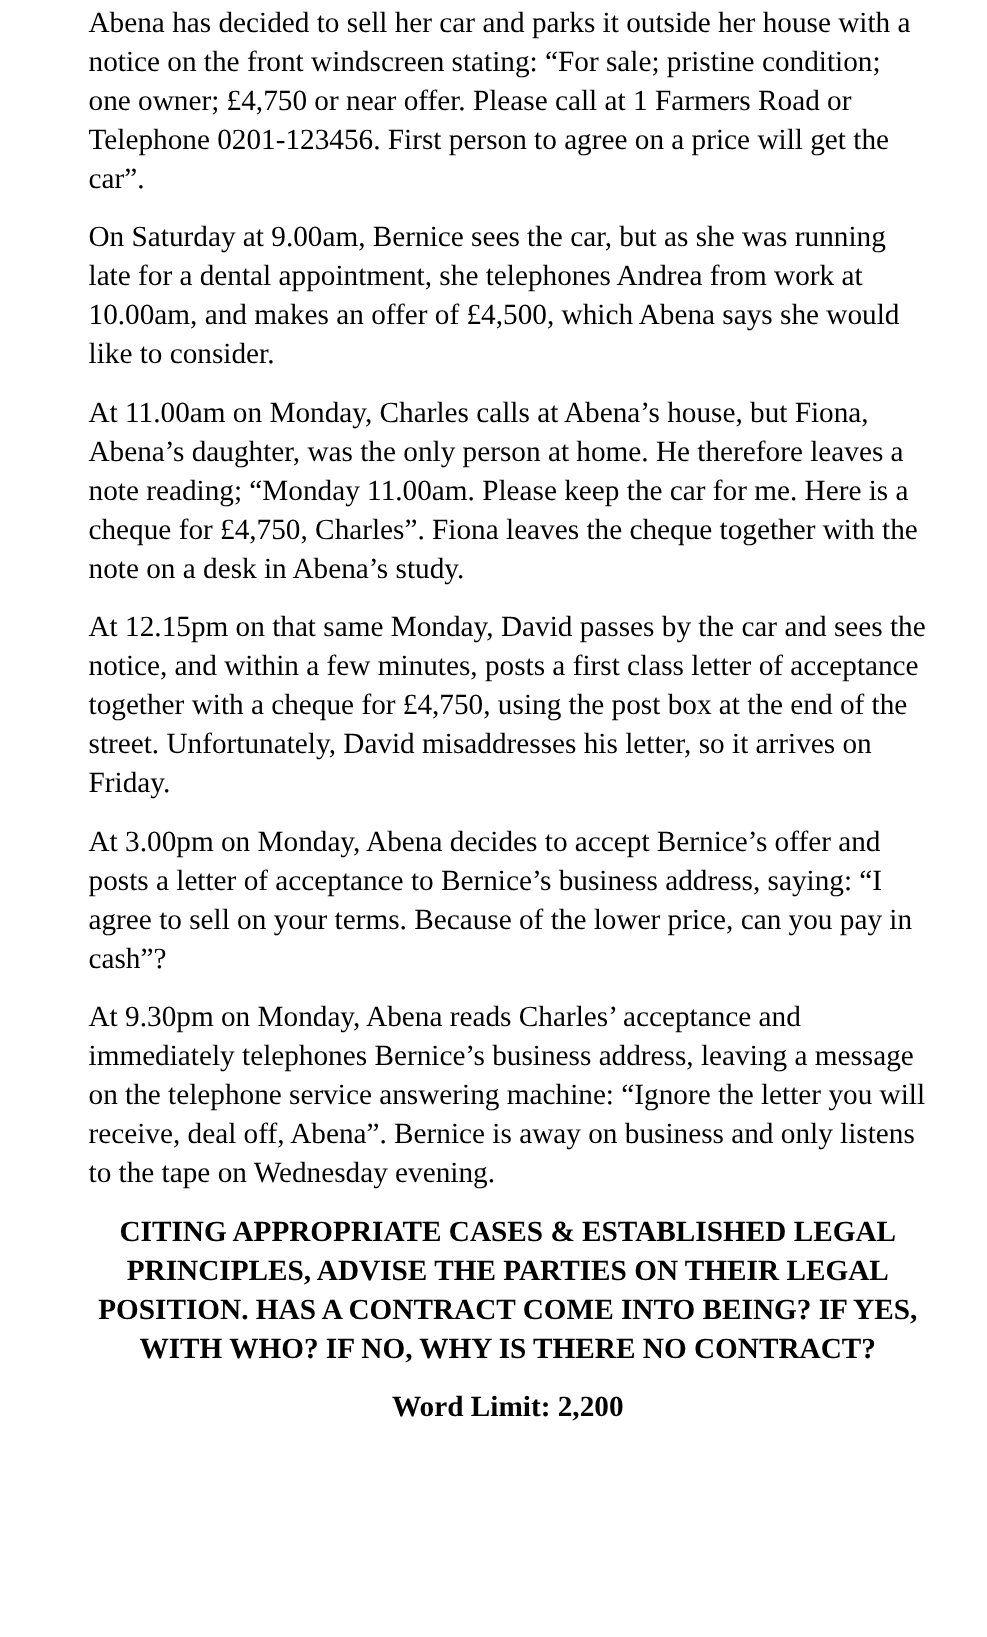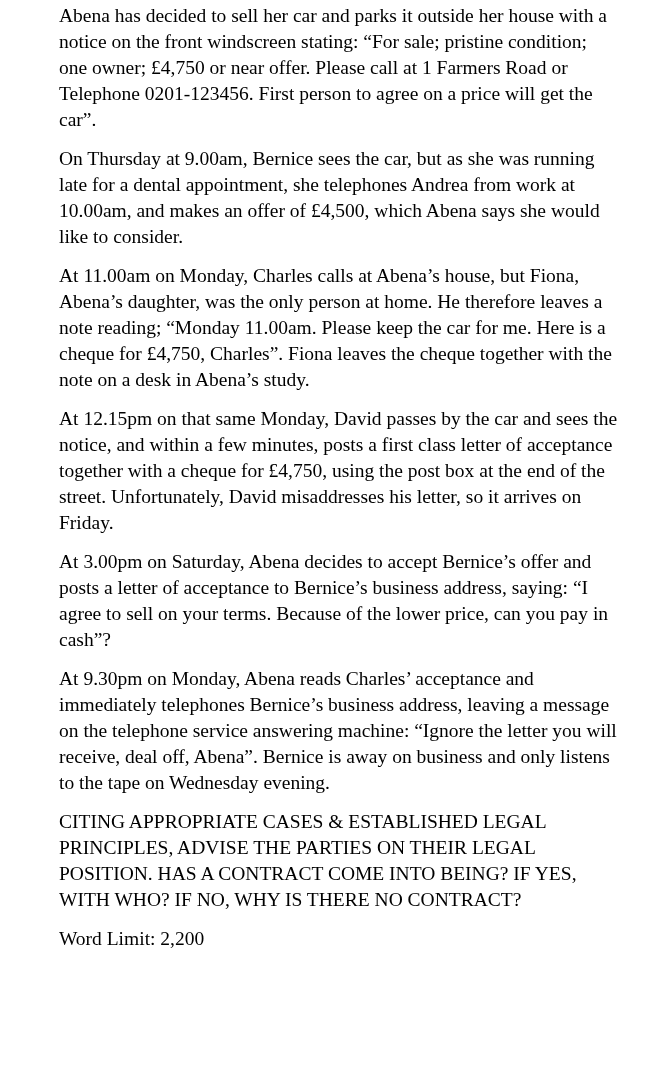--- a/index.html
+++ b/index.html
@@ -21,31 +21,32 @@
     font-family: "Liberation Serif", "DejaVu Serif", serif;
     font-size: 19.5px;
     line-height: 26px;
     color: #000000;
     text-align: left;
   }
   .page p {
     margin: 0 0 13px 0;
   }
   .page p.bold {
-    font-weight: normal;
+    font-weight: bold;
+    text-align: center;
   }
   .page p.word-limit {
     margin-bottom: 0;
   }
 </style>
 </head>
 <body>
 
 <main class="page">
   <p>Abena has decided to sell her car and parks it outside her house with a notice on the front windscreen stating: “For sale; pristine condition; one owner; £4,750 or near offer. Please call at 1 Farmers Road or Telephone 0201-123456. First person to agree on a price will get the car”.</p>
-  <p>On Thursday at 9.00am, Bernice sees the car, but as she was running late for a dental appointment, she telephones Andrea from work at 10.00am, and makes an offer of £4,500, which Abena says she would like to consider.</p>
+  <p>On Saturday at 9.00am, Bernice sees the car, but as she was running late for a dental appointment, she telephones Andrea from work at 10.00am, and makes an offer of £4,500, which Abena says she would like to consider.</p>
   <p>At 11.00am on Monday, Charles calls at Abena’s house, but Fiona, Abena’s daughter, was the only person at home. He therefore leaves a note reading; “Monday 11.00am. Please keep the car for me. Here is a cheque for £4,750, Charles”. Fiona leaves the cheque together with the note on a desk in Abena’s study.</p>
   <p>At 12.15pm on that same Monday, David passes by the car and sees the notice, and within a few minutes, posts a first class letter of acceptance together with a cheque for £4,750, using the post box at the end of the street. Unfortunately, David misaddresses his letter, so it arrives on Friday.</p>
-  <p>At 3.00pm on Saturday, Abena decides to accept Bernice’s offer and posts a letter of acceptance to Bernice’s business address, saying: “I agree to sell on your terms. Because of the lower price, can you pay in cash”?</p>
+  <p>At 3.00pm on Monday, Abena decides to accept Bernice’s offer and posts a letter of acceptance to Bernice’s business address, saying: “I agree to sell on your terms. Because of the lower price, can you pay in cash”?</p>
   <p>At 9.30pm on Monday, Abena reads Charles’ acceptance and immediately telephones Bernice’s business address, leaving a message on the telephone service answering machine: “Ignore the letter you will receive, deal off, Abena”. Bernice is away on business and only listens to the tape on Wednesday evening.</p>
   <p class="bold">CITING APPROPRIATE CASES &amp; ESTABLISHED LEGAL PRINCIPLES, ADVISE THE PARTIES ON THEIR LEGAL POSITION. HAS A CONTRACT COME INTO BEING? IF YES, WITH WHO? IF NO, WHY IS THERE NO CONTRACT?</p>
   <p class="bold word-limit">Word Limit: 2,200</p>
 </main>
 
 </body></html>

